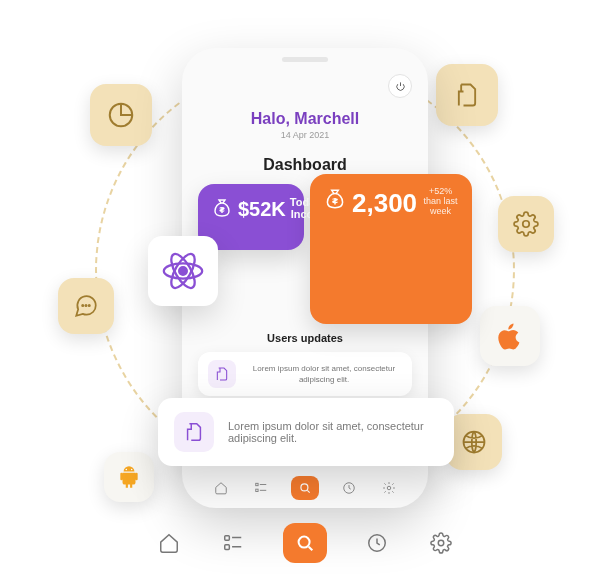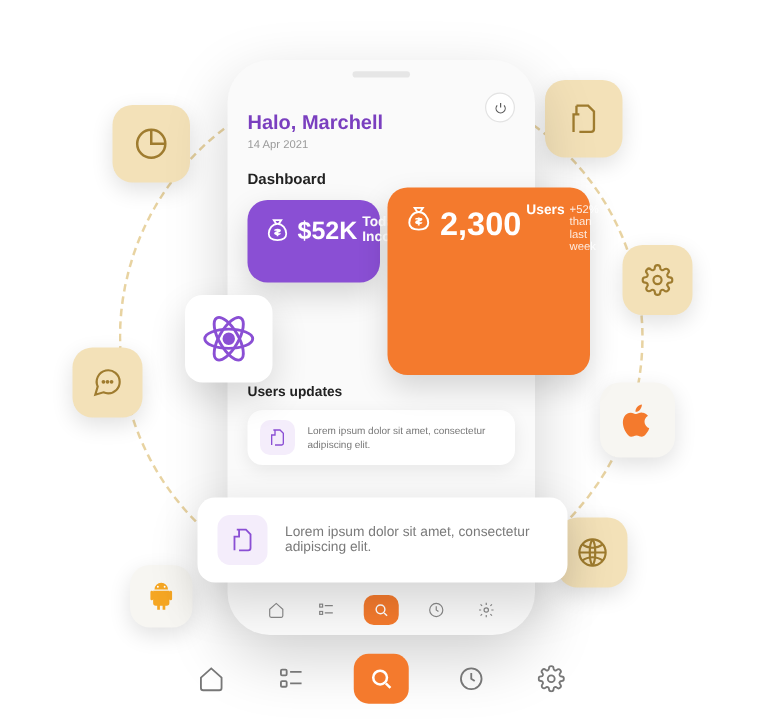--- a/index.html
+++ b/index.html
@@ -62,24 +62,24 @@
   .power-btn {
     position: absolute;
     top: 26px; right: 16px;
     width: 24px; height: 24px;
     border-radius: 50%;
     border: 1px solid #e3e3e3;
     background: #fff;
     display:flex; align-items:center; justify-content:center;
     font-size: 11px; color:#555;
   }
-  .phone-inner { margin-top: 28px; }
+  .phone-inner { margin-top: 48px; text-align: center; }
   .greeting { color: #7a3fbf; font-weight: 700; font-size: 16px; }
   .date { color: #9b9b9b; font-size: 9px; margin-top: 2px; }
-  .section-label { font-weight: 700; font-size: 12px; color:#222; margin-top: 16px; }
+  .section-label { font-weight: 700; font-size: 16px; color:#222; margin-top: 16px; }
 
   .cards-row { display:flex; gap:10px; margin-top:10px; position:relative; }
   .card {
     border-radius: 16px;
     padding: 12px 12px 14px;
     color: #fff;
     box-shadow: 0 10px 24px rgba(0,0,0,0.15);
     display:flex; gap:4px;
   }
   .card.purple { background:#8a4fd4; width: 106px; }
@@ -247,21 +247,20 @@
         </div>
 
         <div class="card orange">
           <div class="icon-wrap">
             <svg width="26" height="26" viewBox="0 0 24 24" fill="none" stroke="#fff" stroke-width="1.4">
                 <path d="M9 4h6l-2 3h-2L9 4zM12 7c4 0 7 4 7 8 0 3-2 5-7 5s-7-2-7-5c0-4 3-8 7-8z"></path>
                 <path d="M12 11v6M10 12.5c0-1 4-1 4 0s-4 1-4 2 4 1 4 0"></path>
               </svg>
           </div>
           <div class="big orange-num">2,300</div>
-          <div class="mid">Users</div>
           <div class="small">+52% than last week</div>
         </div>
       </div>
 
       <div class="last-updates">
         <div class="upd-title">Users updates</div>
         <div class="upd-item upd1">
           <div class="upd-icon">
             <svg width="16" height="16" viewBox="0 0 24 24" fill="none" stroke="#8a4fd4" stroke-width="1.6">
                 <path d="M7 3h8l4 4v12a2 2 0 0 1-2 2H9"></path>

